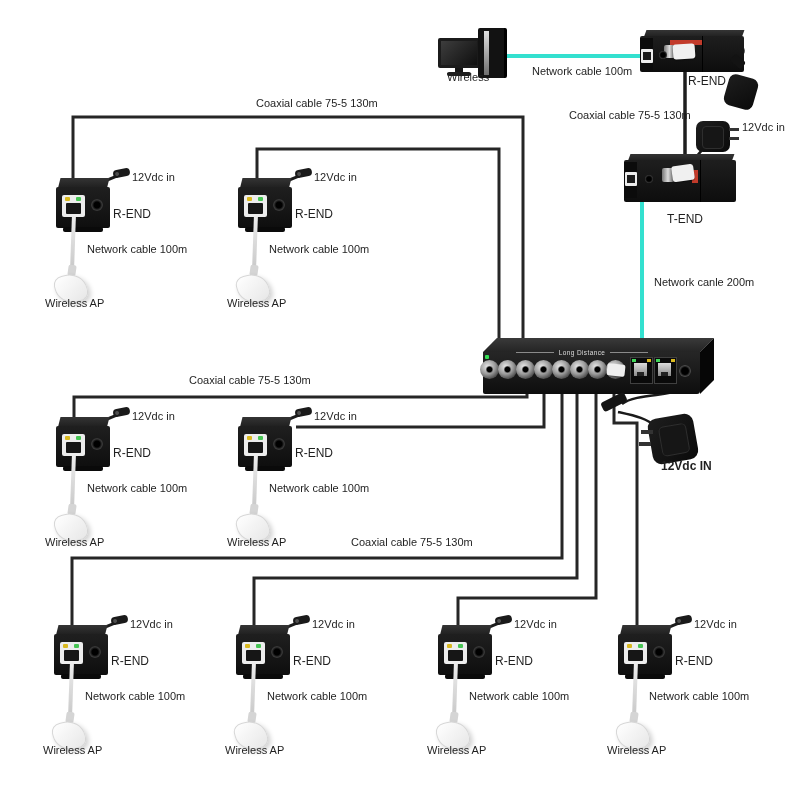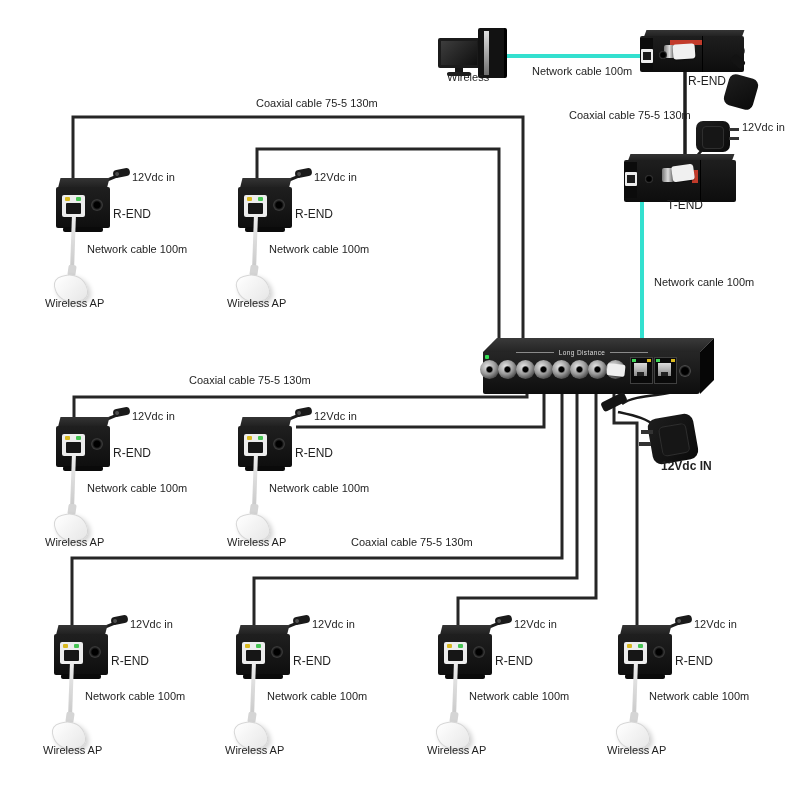--- a/index.html
+++ b/index.html
@@ -169,22 +169,22 @@
   <div class="mc-body" style="left:624px;top:160px;width:112px;height:42px;"></div>
   <div class="mc-seam" style="left:700px;top:160px;height:42px;"></div>
   <div class="mc-lface" style="left:624px;top:162px;width:13px;height:36px;"></div>
   <div class="mc-rj" style="left:625px;top:172px;width:12px;height:14px;">
       <i></i>
     </div>
   <div class="mc-hole" style="left:645px;top:175px;width:8px;height:8px;"></div>
   <div class="mc-red" style="left:692px;top:170px;width:6px;height:13px;"></div>
   <div class="mc-nut" style="left:662px;top:168px;width:12px;height:14px;"></div>
   <div class="mc-barrel" style="left:672px;top:165px;width:22px;height:16px;transform:rotate(-8deg);"></div>
-  <span class="lb big" style="left:667px;top:198px;text-align:right;">T-END</span>
-  <span class="lb" style="left:654px;top:276px;">Network canle 100m</span>
+  <span class="lb big" style="left:667px;top:212px;text-align:right;">T-END</span>
+  <span class="lb" style="left:654px;top:276px;">Network canle 200m</span>
 
   <span class="lb" style="left:256px;top:97px;">Coaxial cable 75-5 130m</span>
   <span class="lb" style="left:189px;top:374px;">Coaxial cable 75-5 130m</span>
   <span class="lb" style="left:351px;top:536px;">Coaxial cable 75-5 130m</span>
 
   <div class="sw sw-top"></div>
   <div class="sw sw-face"></div>
   <div class="sw sw-sideR"></div>
   <div class="sw-led" style="left:485px;top:355px;"></div>
   <div class="sw-led" style="left:485px;top:361px;"></div>

